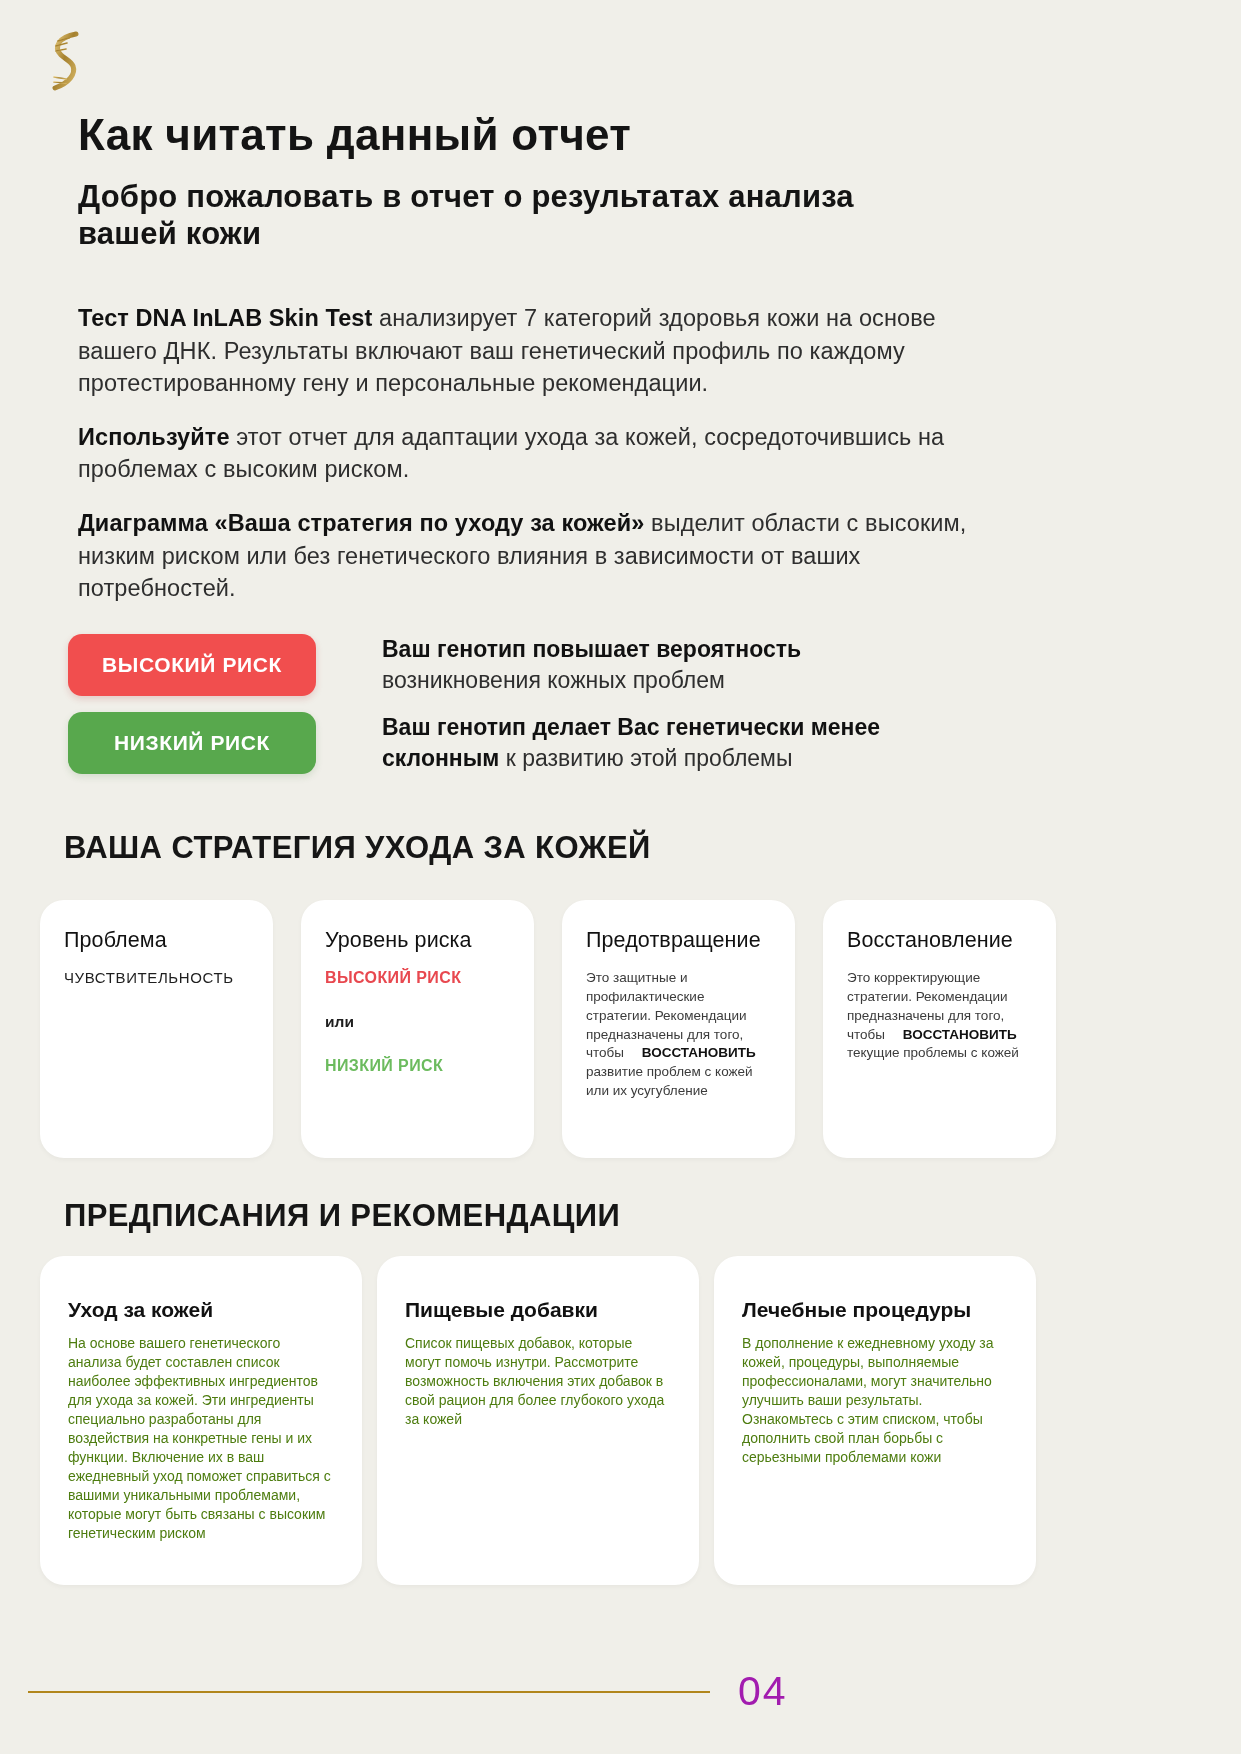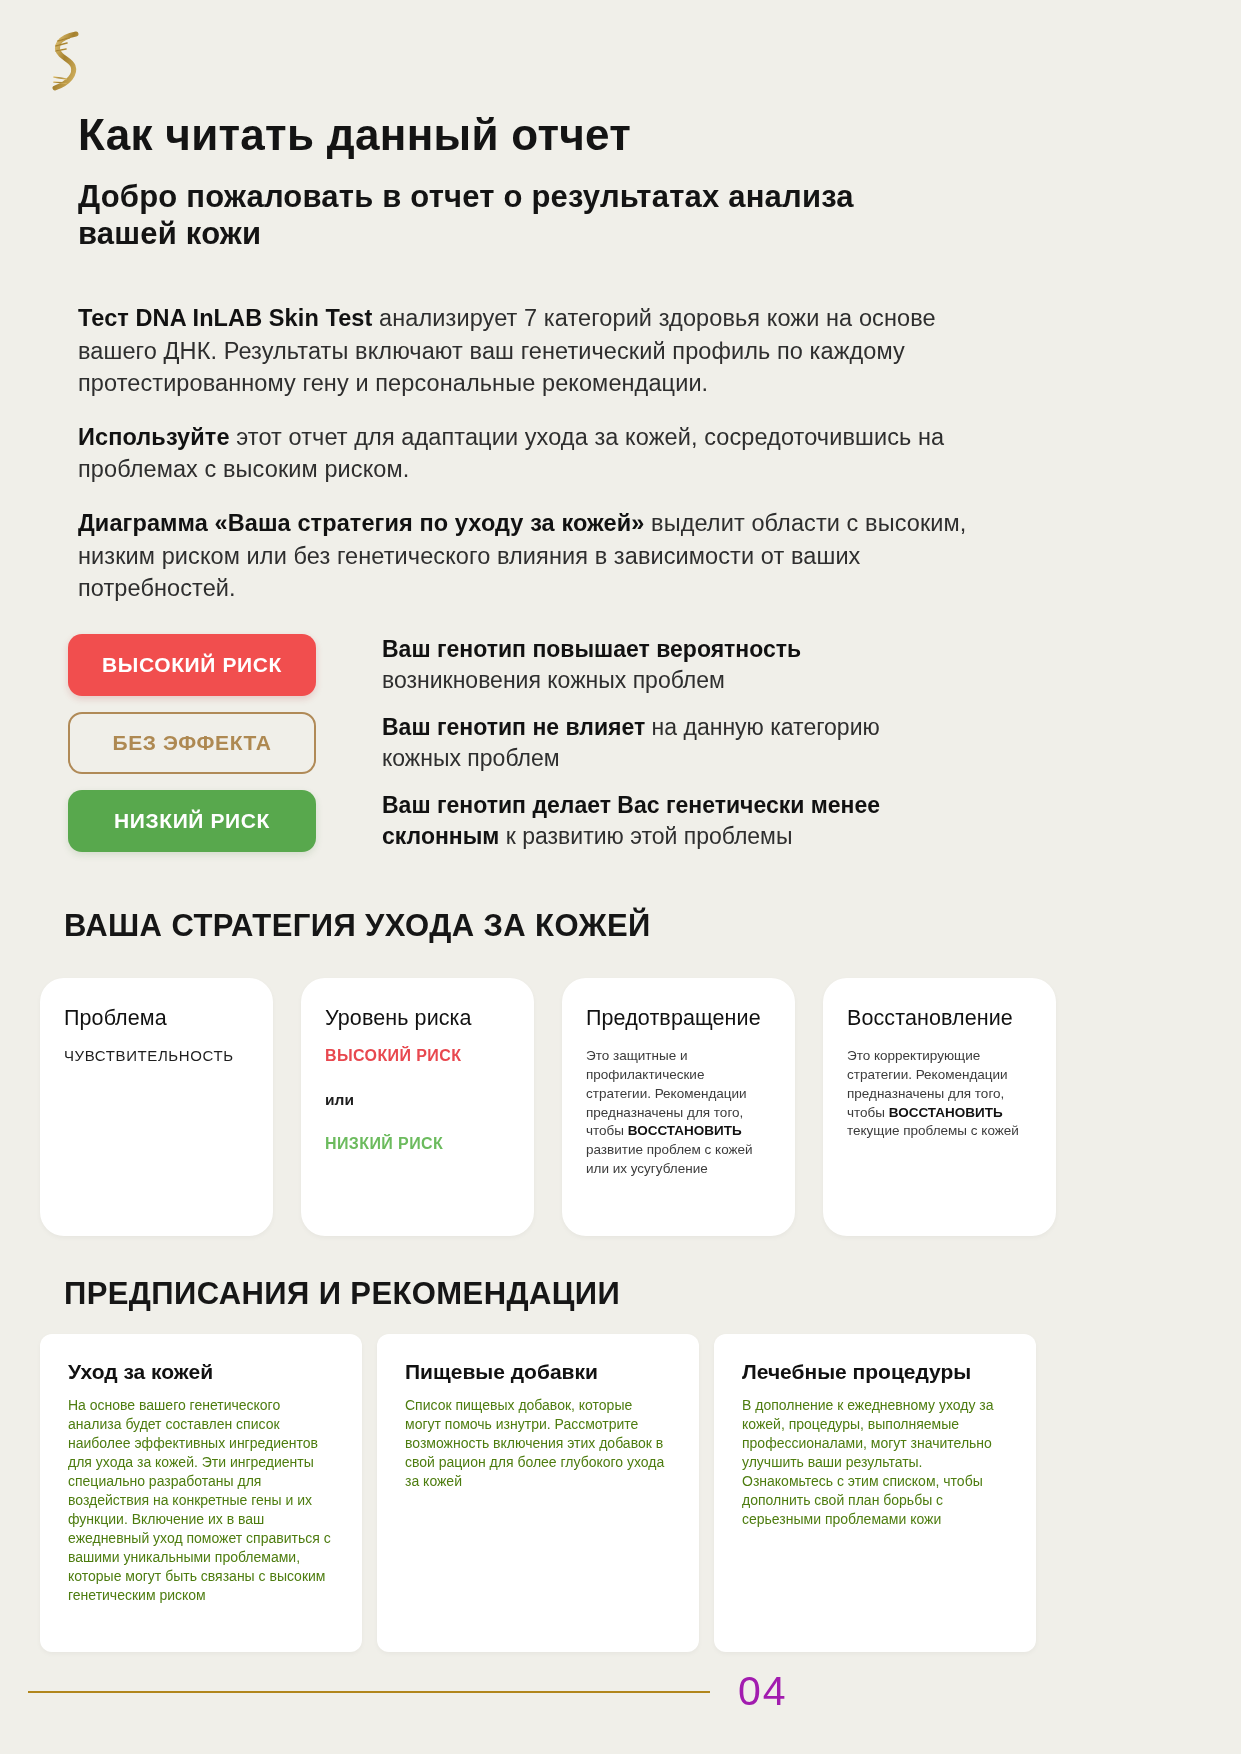--- a/index.html
+++ b/index.html
@@ -51,27 +51,27 @@
   .card {
     background:#ffffff; border-radius:24px; padding:28px 24px;
     min-height:258px; box-shadow:0 2px 5px rgba(0,0,0,0.04);
   }
   .card-title { font-size:21.5px; font-weight:400; color:#111; margin-bottom:16px; letter-spacing:0.1px; }
   .problem-value { font-size:15px; letter-spacing:0.6px; color:#1e1e1e; }
   .risk-high-text { color:#e8484f; font-weight:600; font-size:16px; letter-spacing:0.4px; }
   .risk-or { color:#1e1e1e; font-weight:700; font-size:15.5px; margin:26px 0; }
   .risk-low-text { color:#6cbb5e; font-weight:600; font-size:16px; letter-spacing:0.4px; }
   .card-body { font-size:13.5px; line-height:1.4; color:#3b3b3b; }
-  .card-body b { font-weight:700; color:#111; }
+  .card-body b { font-weight:700; color:#111;margin-left:14px; }
   .prescription-cards {
     margin:22px 0 0 40px; display:grid;
     grid-template-columns:repeat(3, 322px); gap:15px;
   }
   .pcard {
-    background:#ffffff; border-radius:12px; padding:26px 28px;
+    background:#ffffff; border-radius:24px; padding:42px 28px;
     min-height:318px; box-shadow:0 2px 5px rgba(0,0,0,0.04);
   }
   .pcard-title { font-size:21px; font-weight:700; color:#111; margin-bottom:12px; }
   .pcard-body { font-size:14px; line-height:1.36; color:#4d7c0f; }
   .footer {
     position:absolute; left:0; top:1668px; width:100%;
     display:flex; align-items:center;
   }
   .footer-line { width:682px; height:2px; background:#b1861c; margin-left:28px; }
   .footer-number {
@@ -109,24 +109,20 @@
   <div class="intro">
     <p><b>Тест DNA InLAB Skin Test</b><span> анализирует 7 категорий здоровья кожи на основе вашего ДНК. Результаты включают ваш генетический профиль по каждому протестированному гену и персональные рекомендации.</span></p>
     <p><b>Используйте</b><span> этот отчет для адаптации ухода за кожей, сосредоточившись на проблемах с высоким риском.</span></p>
     <p><b>Диаграмма «Ваша стратегия по уходу за кожей»</b><span> выделит области с высоким, низким риском или без генетического влияния в зависимости от ваших потребностей.</span></p>
   </div>
 
   <div class="legend">
     <div class="legend-row">
       <div class="badge badge-high">ВЫСОКИЙ РИСК</div>
       <div class="legend-desc"><b>Ваш генотип повышает вероятность</b><span> возникновения кожных проблем</span></div>
-    </div>
-    <div class="legend-row">
-      <div class="badge badge-none">БЕЗ ЭФФЕКТА</div>
-      <div class="legend-desc"><b>Ваш генотип не влияет</b><span> на данную категорию кожных проблем</span></div>
     </div>
     <div class="legend-row">
       <div class="badge badge-low">НИЗКИЙ РИСК</div>
       <div class="legend-desc"><b>Ваш генотип делает Вас генетически менее склонным</b><span> к развитию этой проблемы</span></div>
     </div>
   </div>
 
   <h3 class="section-heading">ВАША СТРАТЕГИЯ УХОДА ЗА КОЖЕЙ</h3>
 
   <div class="strategy-cards">

